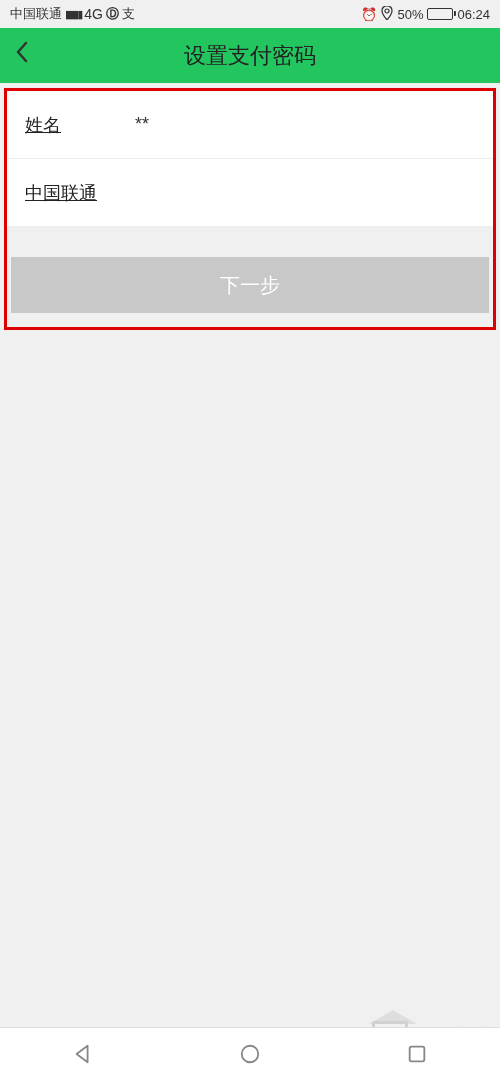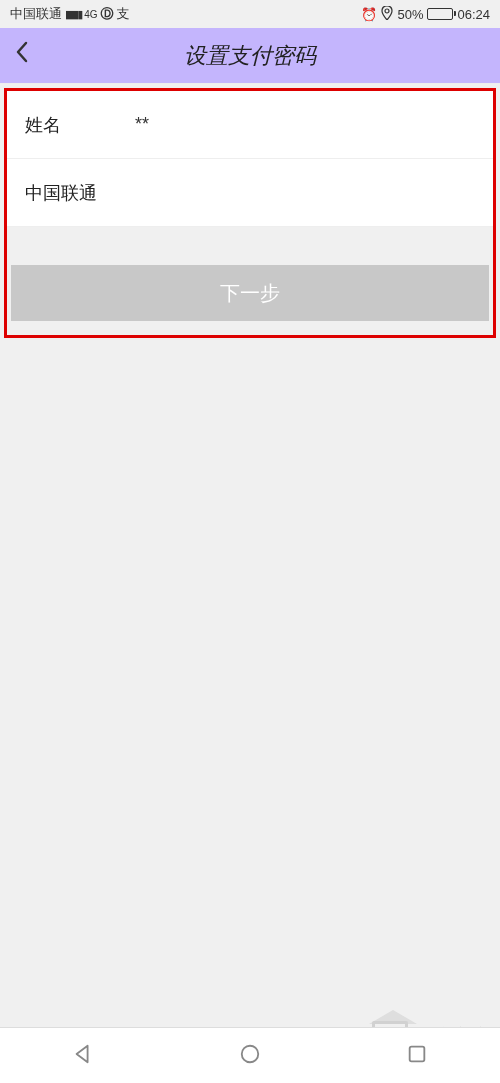--- a/index.html
+++ b/index.html
@@ -31,26 +31,25 @@
       position: relative;
       display: inline-block;
     }
     .battery-box::after {
       content: ""; position: absolute; right: -4px; top: 2px;
       width: 2px; height: 5px; background: #333; border-radius: 0 1px 1px 0;
     }
     .battery-fill { background: #333; height: 100%; width: 99%; }
     .header {
       height: 56px;
-      background: #c4b5fd;
+      background: #22c55e;
       display: flex;
       align-items: center;
       position: relative;
       border-bottom: 1px solid #eee;
-      font-style: italic;
     }
     .back-btn {
       position: absolute;
       left: 14px;
       font-size: 26px;
       font-weight: 300;
       color: #333;
       cursor: pointer;
     }
     .header-title {
@@ -69,40 +68,41 @@
       display: flex;
       align-items: center;
       padding: 0 18px;
       height: 68px;
       border-bottom: 1px solid #eee;
     }
     .form-label {
       width: 110px;
       font-size: 18px;
       color: #222;
+      text-decoration: underline;
     }
     .form-value {
       flex: 1;
       font-size: 18px;
       color: #333;
       border: none;
       outline: none;
       background: transparent;
     }
     .form-value::placeholder { color: #bbb; }
     .spacer { height: 30px; background: #f0f0f0; }
     .next-btn {
       background: #c8c8c8;
       color: #fff;
       font-size: 20px;
       height: 56px;
       display: flex;
       align-items: center;
       justify-content: center;
-      margin: 8px 4px 14px 4px;
+      margin: 0 4px 14px 4px;
       cursor: pointer;
     }
     .nav-bar {
       position: absolute;
       bottom: 0; left: 0; right: 0;
       height: 56px;
       background: #fff;
       display: flex;
       justify-content: space-around;
       align-items: center;
@@ -136,21 +136,21 @@
       opacity: 0.6;
     }
   </style>
 </head>
 <body>
 
 <div class="status-bar">
   <div class="status-left">
     <span>中国联通</span>
     <span class="signal-icon">▮▮▮▮</span>
-    <span style="font-size:10px;">4G</span>
+    <span style="font-size:14px;">4G</span>
     <span style="font-weight:bold;">Ⓓ</span>
     <span>支</span>
   </div>
   <div class="status-right">
     <span>⏰</span>
     <span>
       <svg width="12" height="14" viewBox="0 0 12 14">
           <path d="M6 0C3 0 1 2 1 5c0 3 5 9 5 9s5-6 5-9c0-3-2-5-5-5zm0 7a2 2 0 110-4 2 2 0 010 4z" fill="none" stroke="#333" stroke-width="1.2"></path>
         </svg>
     </span>

